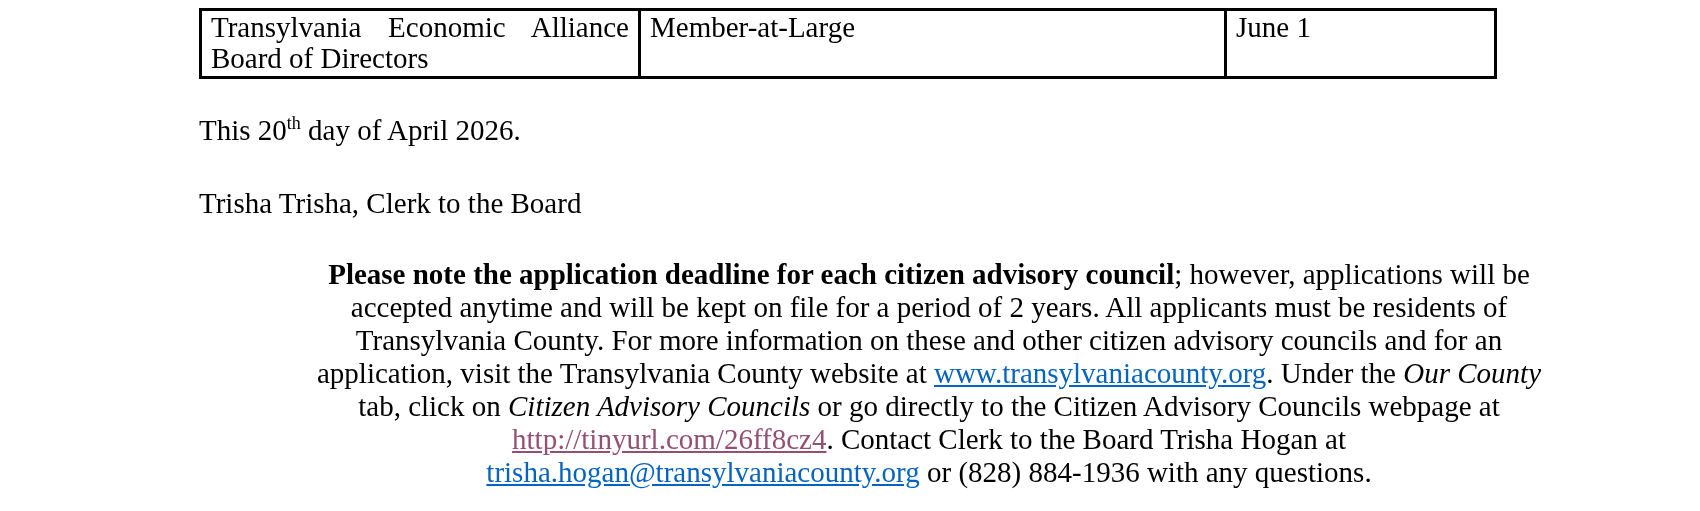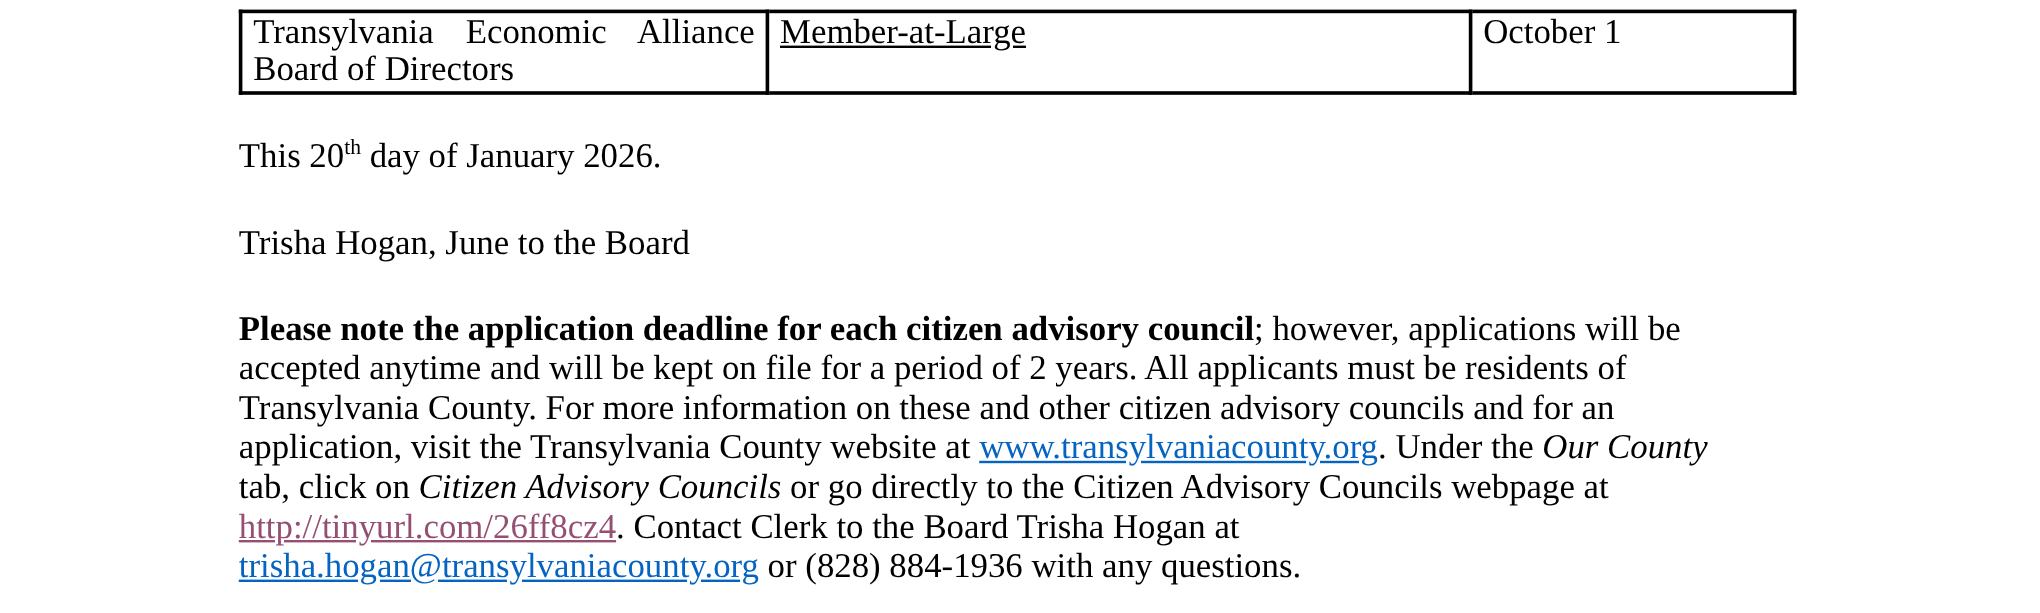--- a/index.html
+++ b/index.html
@@ -25,49 +25,49 @@
     padding-left: 24px;
   }
   table.doc-table td {
     border: 3px solid #000000;
     vertical-align: top;
     padding: 1px 9px 1px 9px;
     line-height: 31px;
     height: 68px;
   }
   td.cell-board { width: 439px; text-align: justify; }
-  td.cell-seat  { width: 586px; text-decoration: underline; }
+  td.cell-seat  { width: 586px; }
   td.cell-date  { width: 270px; }
 
   p.date-line  { margin-top: 35px; }
   p.clerk-line { margin-top: 40px; }
-  p.body-paragraph { margin-top: 38px; width: 1460px; }
+  p.body-paragraph { margin-top: 38px; width: 1460px; text-align: center; }
 
   .run-bold   { font-weight: 700; }
   .run-italic { font-style: italic; }
   sup { font-size: 0.62em; line-height: 0; text-align: right; }
   a.doc-link {
     text-decoration: underline;
     cursor: pointer;
   }
 </style>
 </head>
 <body>
 
 <div class="page">
 
   <table class="doc-table">
     <tbody>
       <tr>
         <td class="cell-board">Transylvania Economic Alliance Board of Directors</td>
         <td class="cell-seat">Member-at-Large</td>
-        <td class="cell-date">October 1</td>
+        <td class="cell-date">June 1</td>
       </tr>
     </tbody>
   </table>
 
-  <p class="date-line"><span>This 20</span><sup>th</sup><span> day of January 2026.</span></p>
+  <p class="date-line"><span>This 20</span><sup>th</sup><span> day of April 2026.</span></p>
 
-  <p class="clerk-line">Trisha Hogan, June to the Board</p>
+  <p class="clerk-line">Trisha Trisha, Clerk to the Board</p>
 
   <p class="body-paragraph"><span class="run-bold">Please note the application deadline for each citizen advisory council</span><span>; however, applications will be</span><br><span>accepted anytime and will be kept on file for a period of 2 years. All applicants must be residents of</span><br><span>Transylvania County. For more information on these and other citizen advisory councils and for an</span><br><span>application, visit the Transylvania County website at </span><a href="#" class="doc-link" style="color: rgb(5, 99, 193);">www.transylvaniacounty.org</a><span>. Under the </span><span class="run-italic">Our County</span><br><span>tab, click on </span><span class="run-italic">Citizen Advisory Councils</span><span> or go directly to the Citizen Advisory Councils webpage at</span><br><a href="#" class="doc-link" style="color: rgb(149, 79, 114);">http://tinyurl.com/26ff8cz4</a><span>. Contact Clerk to the Board Trisha Hogan at</span><br><a href="#" class="doc-link" style="color: rgb(5, 99, 193);">trisha.hogan@transylvaniacounty.org</a><span> or (828) 884-1936 with any questions.</span></p>
 
 </div>
 
 </body></html>

